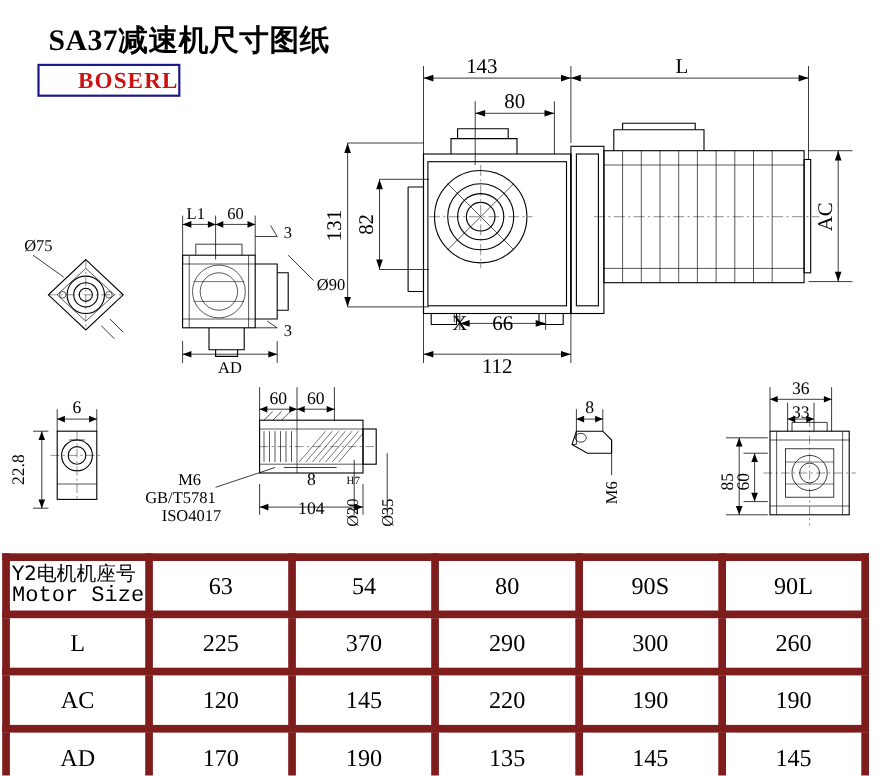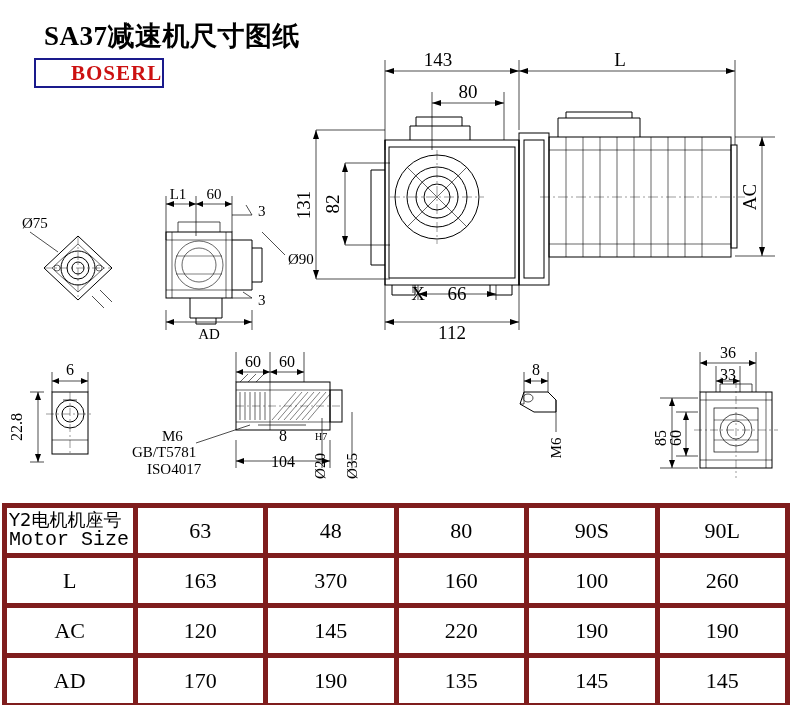--- a/index.html
+++ b/index.html
@@ -60,21 +60,21 @@
   
   #spec-table {
     position: absolute;
     left: 2px;
     top: 503px;
     width: 788px;
     border-collapse: collapse;
     table-layout: fixed;
   }
   #spec-table td {
-    border: 5px solid #7f1d1d;
+    border: 7px solid #7f1d1d;
     text-align: center;
     font-size: 22px;
     font-family: "Liberation Serif", serif;
     height: 45px;
     padding: 0;
   }
   #spec-table td.head-cell {
     font-size: 19px;
     line-height: 1.05;
     text-align: left;
@@ -452,31 +452,31 @@
   </svg>
 
   <table id="spec-table">
     <tbody>
       <tr>
         <td class="head-cell">
           <div class="cjk">Y2电机机座号</div>
           <div class="mono">Motor Size</div>
         </td>
         <td>63</td>
-        <td>48</td>
+        <td>54</td>
         <td>80</td>
         <td>90S</td>
         <td>90L</td>
       </tr>
       <tr>
         <td class="rowlabel">L</td>
-        <td>163</td>
+        <td>225</td>
         <td>370</td>
-        <td>160</td>
-        <td>100</td>
+        <td>290</td>
+        <td>300</td>
         <td>260</td>
       </tr>
       <tr>
         <td class="rowlabel">AC</td>
         <td>120</td>
         <td>145</td>
         <td>220</td>
         <td>190</td>
         <td>190</td>
       </tr>

